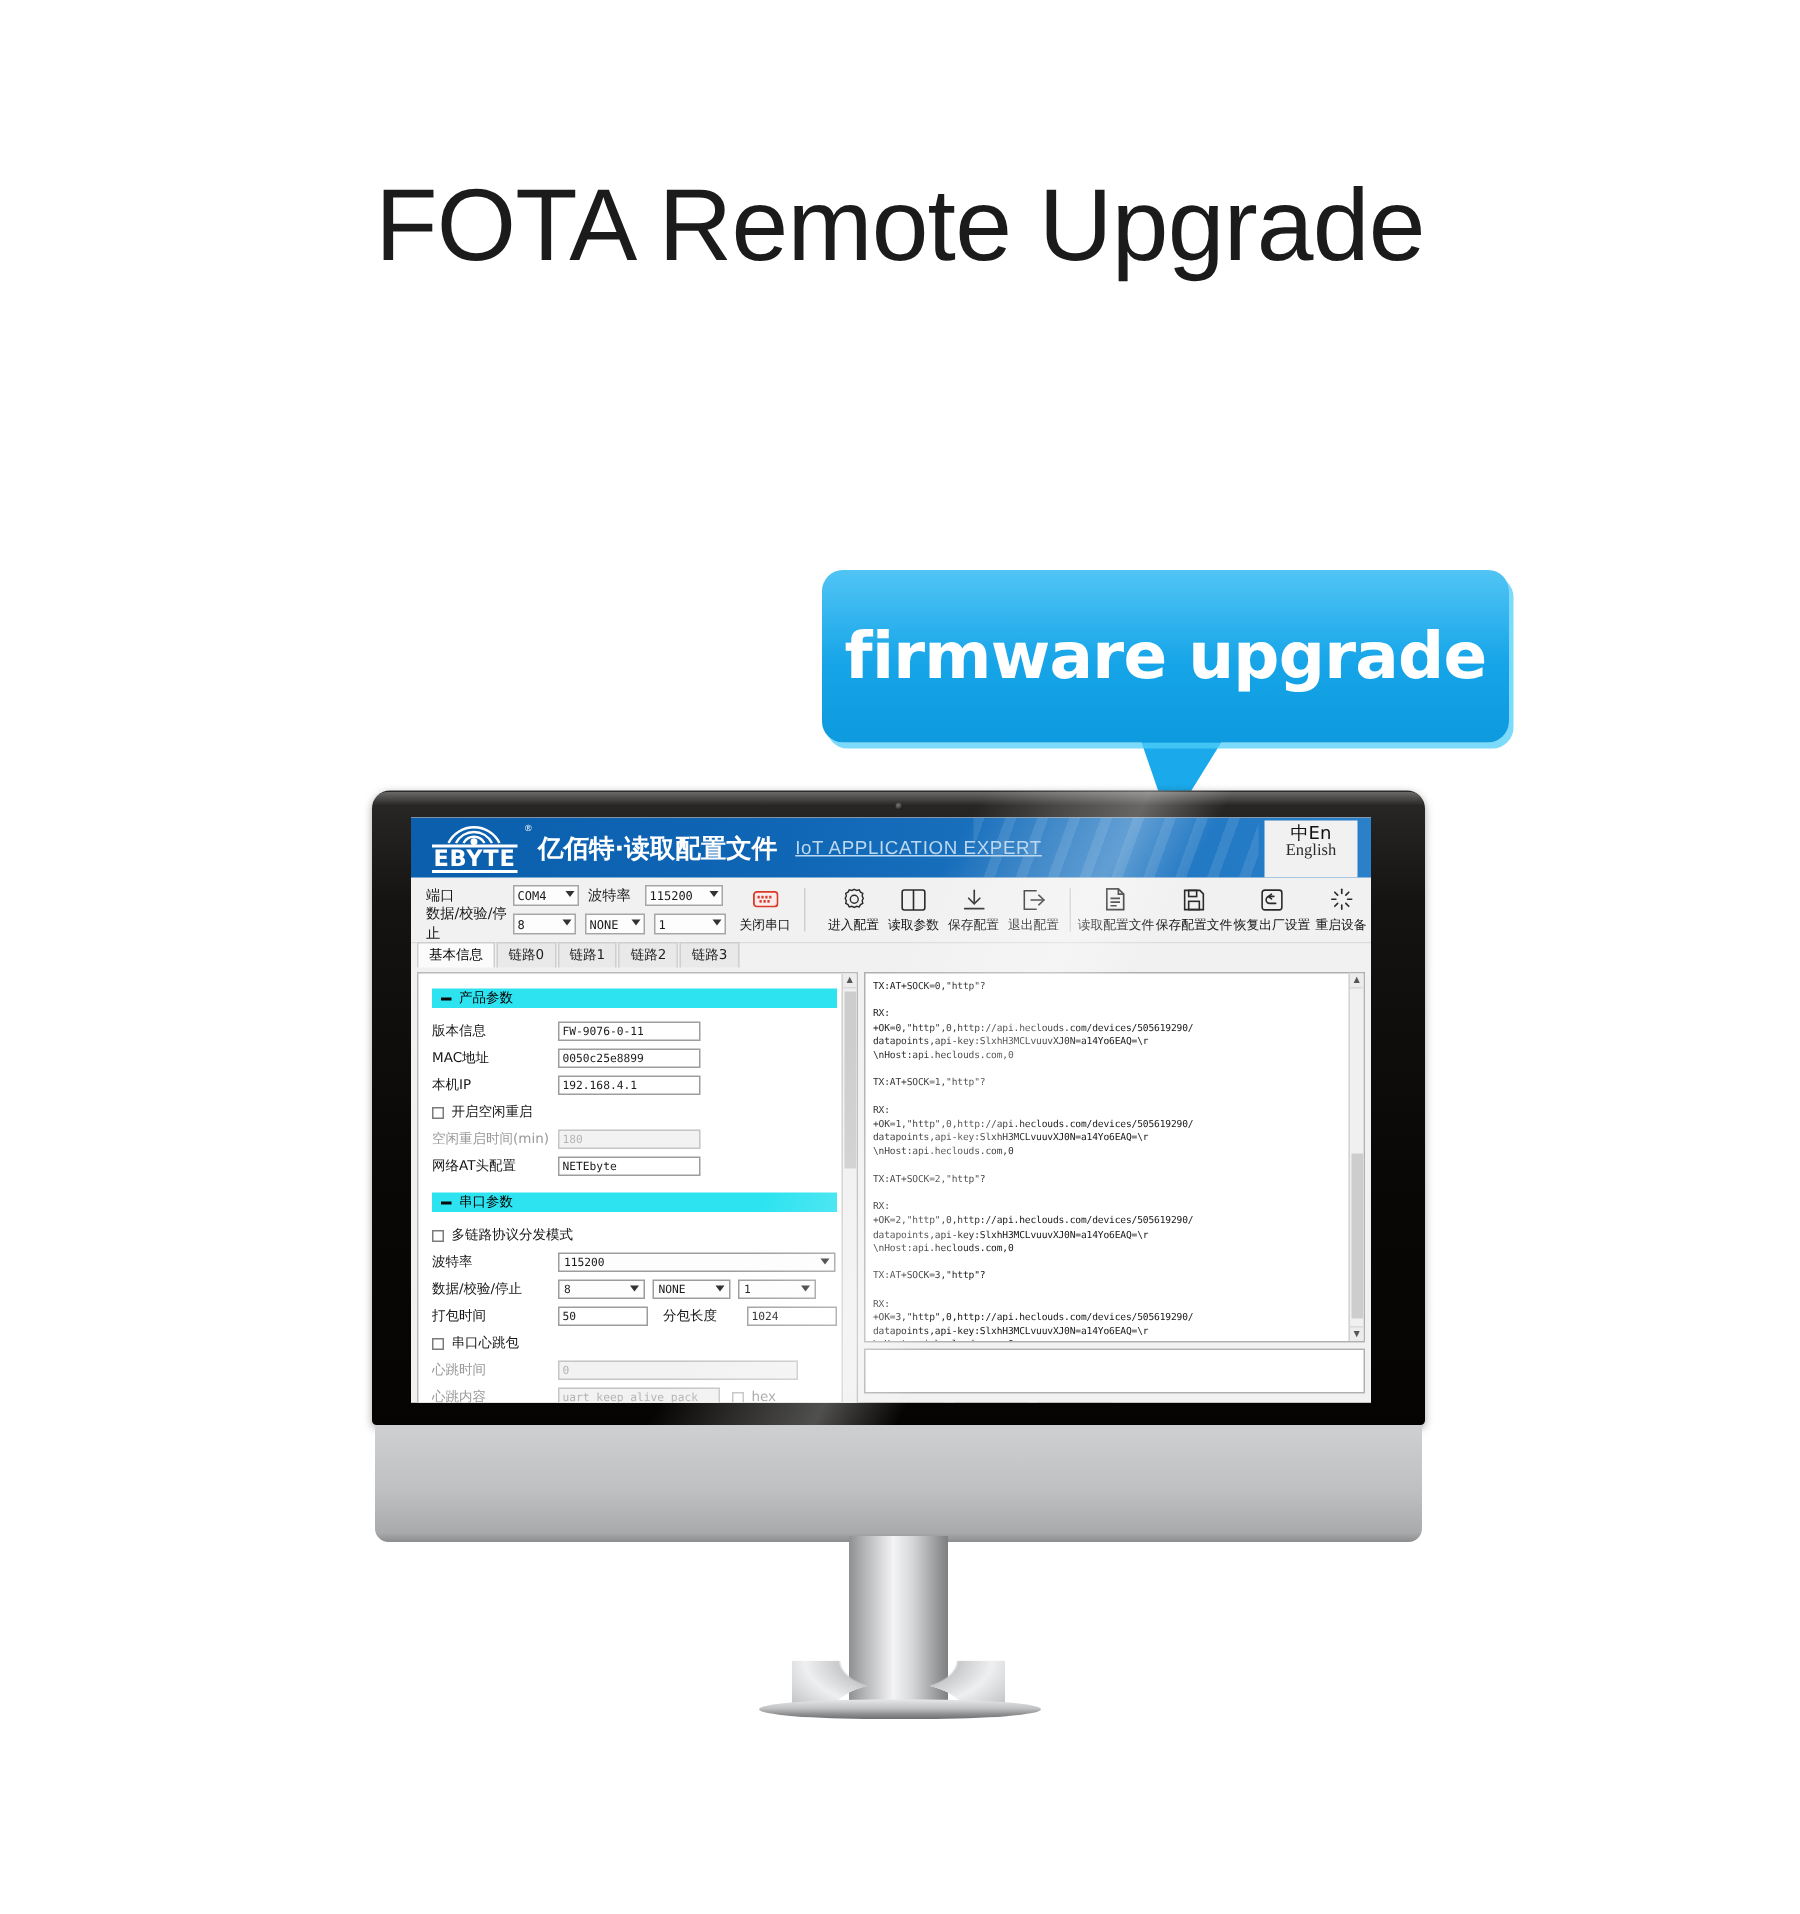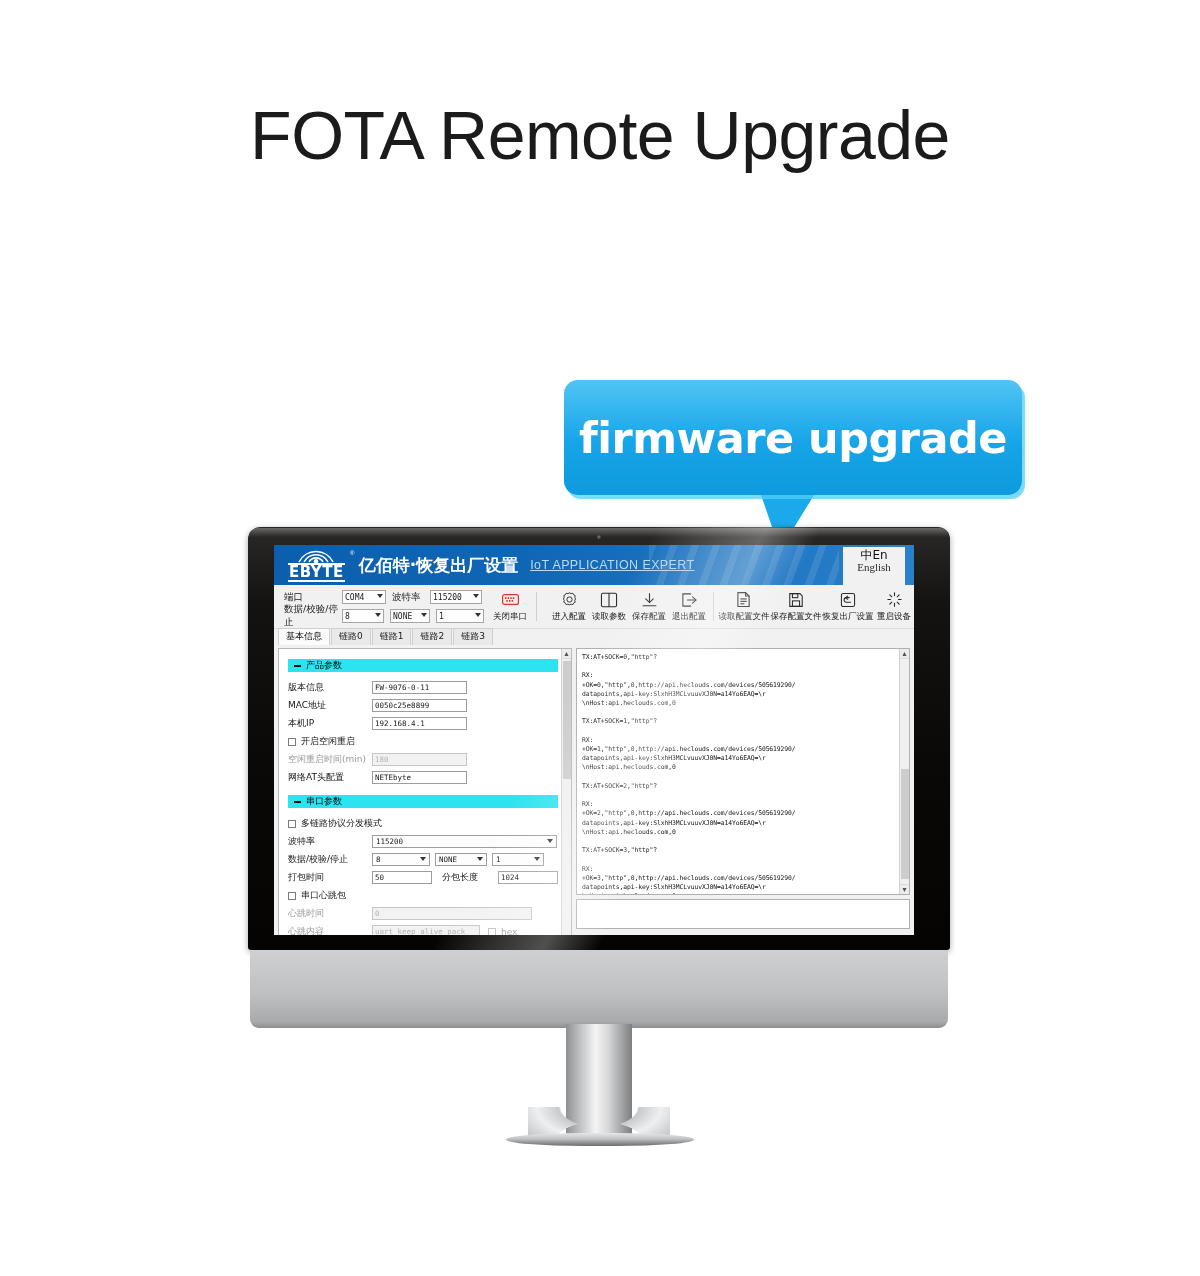--- a/index.html
+++ b/index.html
@@ -6,35 +6,35 @@
   html, body { margin:0; padding:0; }
   body {
     width:1200px; height:1276px;
     background:#ffffff;
     font-family:"Liberation Sans", sans-serif;
     overflow:hidden;
     position:relative;
   }
 
   
-  .headline-wrap { width:100%; text-align:center; padding-top:56px;margin-top:44px; }
+  .headline-wrap { width:100%; text-align:center; padding-top:115px; }
   .headline {
     font-size:68px; font-weight:400; color:#1b1b1b;
     letter-spacing:-0.5px; line-height:1.05; margin:0;
     font-family:"Liberation Sans", sans-serif;
   }
   .subhead {
     font-size:25px; color:#4a4a4a; margin:0; padding-top:50px;
     font-weight:400;
   }
 
   
   .bubble-layer { position:absolute; left:548px; top:380px; width:460px; height:170px; }
   .bubble {
-    position:absolute; left:16px; top:0; width:458px; height:115px;
+    position:absolute; left:0; top:0; width:458px; height:115px;
     border-radius:14px;
     background:linear-gradient(180deg,#2ab7f2 0%, #18a7ea 45%, #0d9ade 100%);
     box-shadow:3px 4px 0 rgba(80,205,248,0.75);
   }
   .bubble-inner {
     position:absolute; left:0; top:0; right:0; bottom:0;
     border-radius:14px;
     background:linear-gradient(180deg, rgba(255,255,255,0.18) 0%, rgba(255,255,255,0.0) 55%);
   }
   .bubble-text {
@@ -267,21 +267,21 @@
                   <path d="M16 14 A8 8 0 0 1 30 14"></path>
                   <path d="M11 14 A13.5 13.5 0 0 1 35 14"></path>
                   <path d="M6 14 A19 19 0 0 1 40 14"></path>
                 </g>
                 <circle cx="23" cy="13.2" r="2.3" fill="#ffffff"></circle>
               </svg>
               <div class="ebyte-word">EBYTE</div>
             </div>
             <span class="reg-mark">®</span>
           </div>
-          <div class="title-cn">亿佰特·恢复出厂设置</div>
+          <div class="title-cn">亿佰特·读取配置文件</div>
           <div class="title-en">IoT APPLICATION EXPERT</div>
           <div class="lang-switch">
             <div class="lang-glyph">中En</div>
             <div class="lang-label">English</div>
           </div>
         </div>
 
         <div class="toolbar">
           <div class="serial-grid">
             <div class="sg-row">

